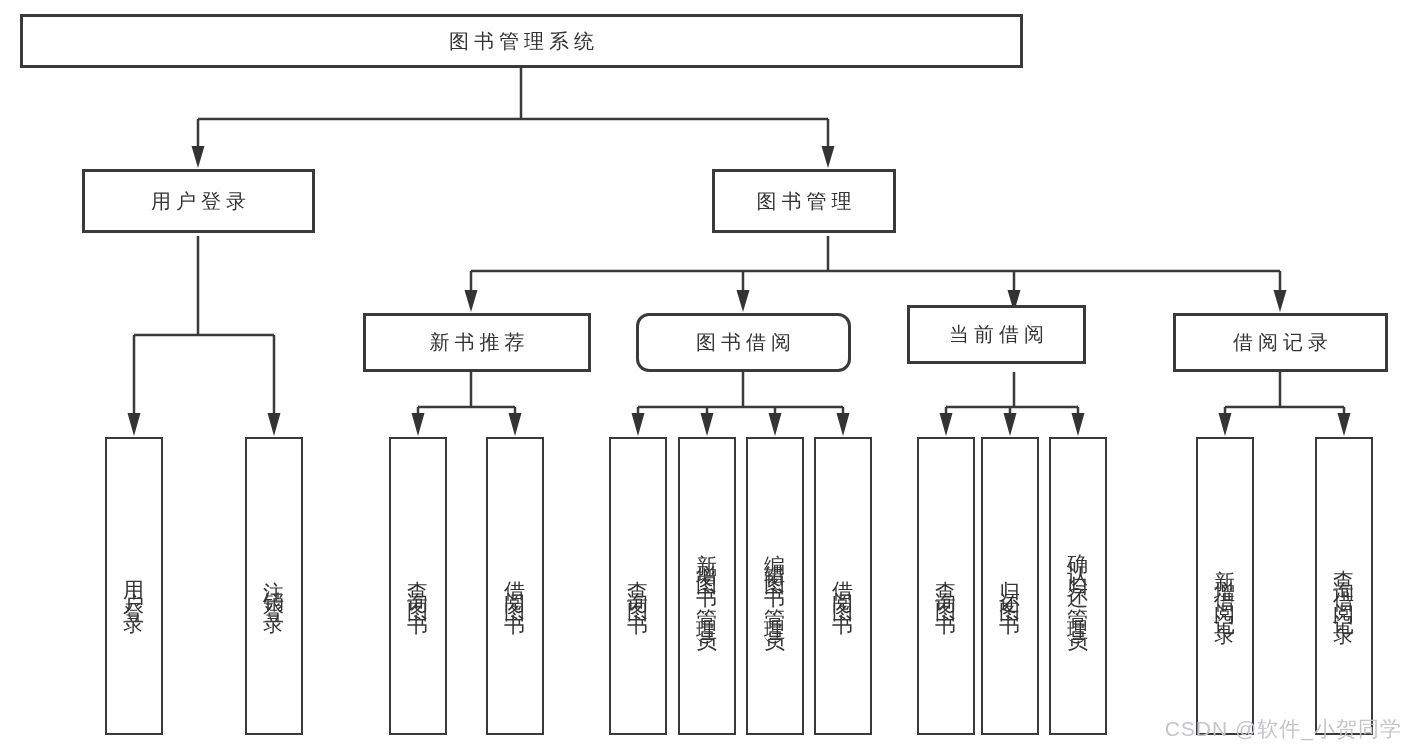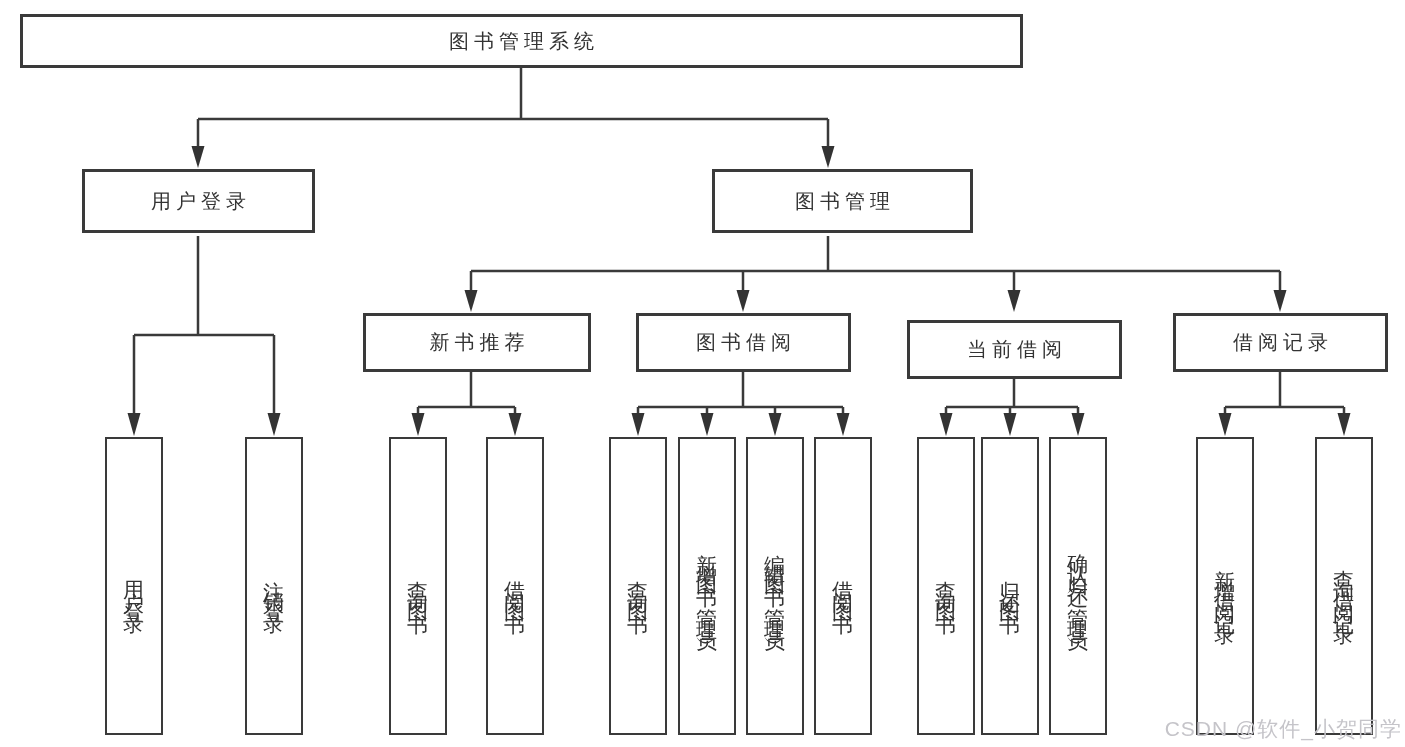--- a/index.html
+++ b/index.html
@@ -68,25 +68,25 @@
       <polygon points="1003.5,413 1016.5,413 1010,436"></polygon>
       <polygon points="1071.5,413 1084.5,413 1078,436"></polygon>
       <polygon points="1218.5,413 1231.5,413 1225,436"></polygon>
       <polygon points="1337.5,413 1350.5,413 1344,436"></polygon>
     </g>
   </svg>
 
   <div class="node h-node root">图书管理系统</div>
 
   <div class="node h-node" style="left:82px;top:169px;width:233px;height:64px;">用户登录</div>
-  <div class="node h-node" style="left:712px;top:169px;width:261px;height:64px;">图书管理</div>
+  <div class="node h-node" style="left:712px;top:169px;width:184px;height:64px;">图书管理</div>
 
   <div class="node h-node" style="left:363px;top:313px;width:228px;height:59px;">新书推荐</div>
-  <div class="node h-node" style="left:636px;top:313px;width:215px;height:59px;">图书借阅</div>
-  <div class="node h-node" style="left:907px;top:320px;width:215px;height:59px;">当前借阅</div>
+  <div class="node h-node" style="left:636px;top:313px;width:215px;height:59px;border-radius:13px;">图书借阅</div>
+  <div class="node h-node" style="left:907px;top:305px;width:179px;height:59px;">当前借阅</div>
   <div class="node h-node" style="left:1173px;top:313px;width:215px;height:59px;">借阅记录</div>
 
   <div class="node leaf" style="left:105px;">用户登录</div>
   <div class="node leaf" style="left:245px;">注销登录</div>
 
   <div class="node leaf" style="left:389px;">查询图书</div>
   <div class="node leaf" style="left:486px;">借阅图书</div>
 
   <div class="node leaf" style="left:609px;">查询图书</div>
   <div class="node leaf" style="left:678px;">新增图书（管理员）</div>

